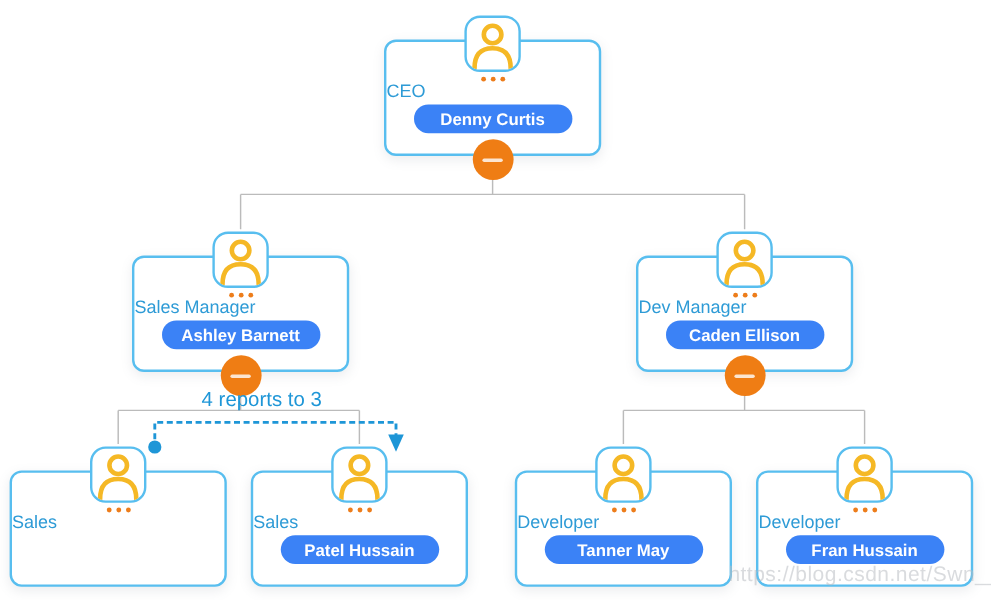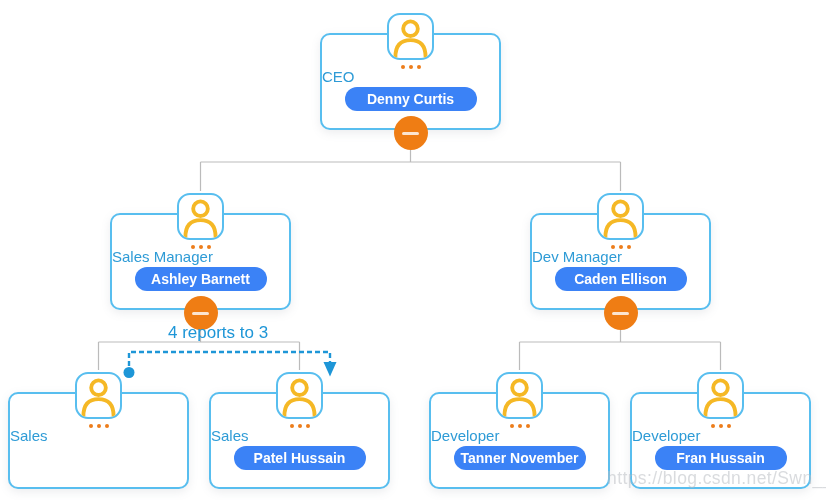--- a/index.html
+++ b/index.html
@@ -133,21 +133,21 @@
 
   <div class="node" style="left:429px;top:392px">
     <div class="avatar">
       <svg viewBox="0 0 47 47">
         <circle class="person-stroke" cx="23.5" cy="15" r="8"></circle>
         <path class="person-stroke" d="M7 46 Q 7 27.5 23.5 27.5 Q 40 27.5 40 46"></path>
       </svg>
     </div>
     <div class="dots"><i></i><i></i><i></i></div>
     <div class="title">Developer</div>
-    <div class="pill">Tanner November</div>
+    <div class="pill">Tanner May</div>
   </div>
 
   <div class="node" style="left:630px;top:392px">
     <div class="avatar">
       <svg viewBox="0 0 47 47">
         <circle class="person-stroke" cx="23.5" cy="15" r="8"></circle>
         <path class="person-stroke" d="M7 46 Q 7 27.5 23.5 27.5 Q 40 27.5 40 46"></path>
       </svg>
     </div>
     <div class="dots"><i></i><i></i><i></i></div>

